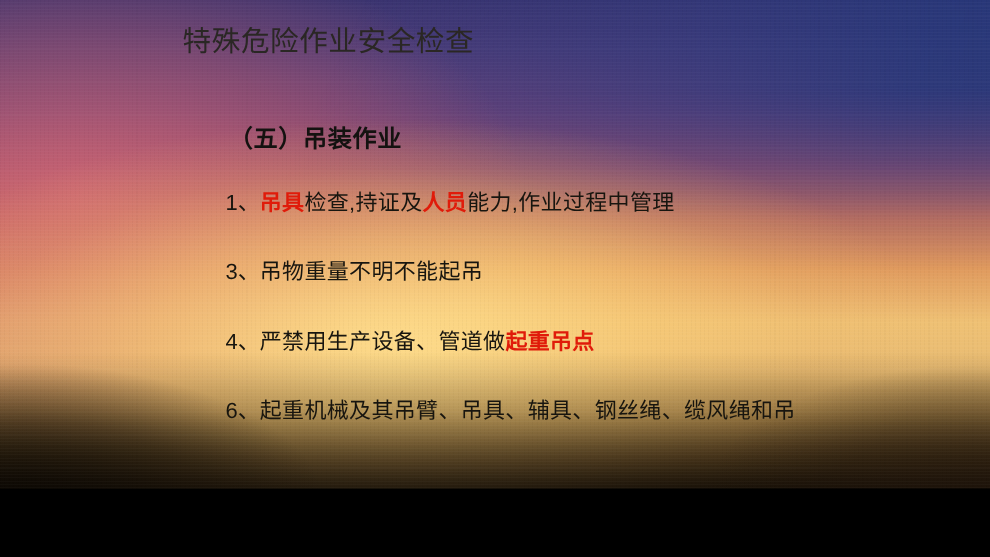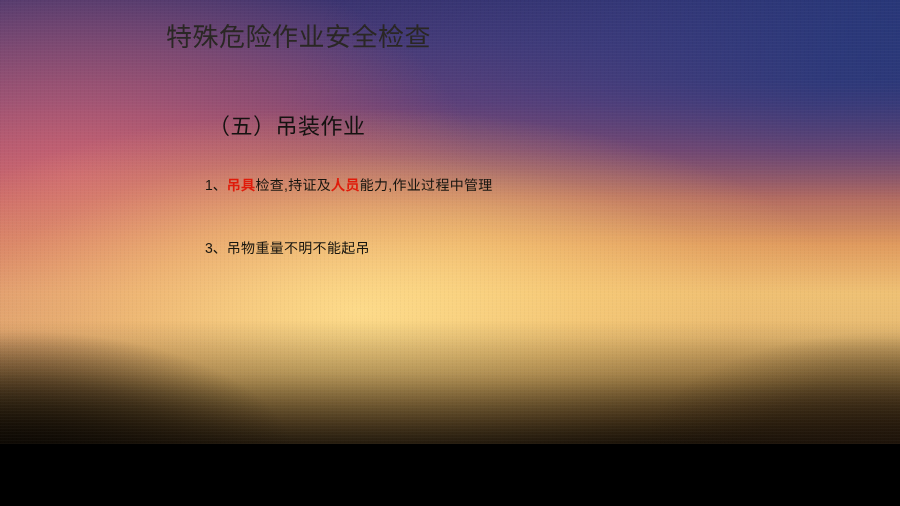--- a/index.html
+++ b/index.html
@@ -135,30 +135,30 @@
   .content {
     position: absolute;
     left: 194px;
     top: 112px;
     width: 660px;
   }
 
   .section-heading {
     font-size: 22px;
     line-height: 30px;
-    font-weight: normal;
+    font-weight: bold;
     color: #141210;
     letter-spacing: 0.5px;
     margin-left: 14px;
     margin-bottom: 10px;
     white-space: nowrap;
   }
 
   .item {
-    font-size: 14px;
+    font-size: 20px;
     line-height: 39px;
     color: #17150f;
     letter-spacing: 0.3px;
     white-space: nowrap;
     margin-top: 24px;
   }
 
   .item-indent {
     margin-left: 11px;
   }
@@ -214,20 +214,22 @@
 
   <div class="slide-title">特殊危险作业安全检查</div>
 
   <div class="content">
 
     <div class="section-heading">（五）吊装作业</div>
 
     <div id="checklist">
         <div class="item item-indent"><span class="num">1、</span><span class="hl">吊具</span><span>检查,持证及</span><span class="hl">人员</span><span>能力,作业过程中管理</span></div>
         <div class="item item-indent"><span class="num">3、</span><span>吊物重量不明不能起吊</span></div>
+        <div class="item item-indent"><span class="num">4、</span><span>严禁用生产设备、管道做</span><span class="hl">起重吊点</span></div>
+        <div class="item item-indent"><span class="num">6、</span><span>起重机械及其吊臂、吊具、辅具、钢丝绳、缆风绳和吊</span></div>
       </div>
 
   </div>
 
   <div class="wechat-badge">
     <svg class="wechat-icon" viewBox="0 0 34 30" aria-hidden="true">
       <path fill="#ffffff" d="M12.4 1.2C5.9 1.2 0.7 5.6 0.7 11c0 3.1 1.7 5.8 4.4 7.6l-1.1 3.4 3.9-2c1.4 0.4 2.9 0.6 4.5 0.6 0.4 0 0.8 0 1.2-0.1 -0.2-0.7-0.3-1.5-0.3-2.2 0-4.9 4.8-8.9 10.8-8.9 0.4 0 0.8 0 1.2 0.1C24.1 4.7 18.8 1.2 12.4 1.2z"></path>
       <ellipse cx="8.3" cy="8.3" rx="1.5" ry="1.5" fill="#8a6a4e"></ellipse>
       <ellipse cx="15.6" cy="8.3" rx="1.5" ry="1.5" fill="#8a6a4e"></ellipse>
       <path fill="#ffffff" d="M33.3 19.3c0-4.4-4.3-8-9.6-8 -5.3 0-9.6 3.6-9.6 8 0 4.4 4.3 8 9.6 8 1.2 0 2.4-0.2 3.5-0.5l3.3 1.7 -0.9-2.8C31.8 24.1 33.3 21.8 33.3 19.3z"></path>

